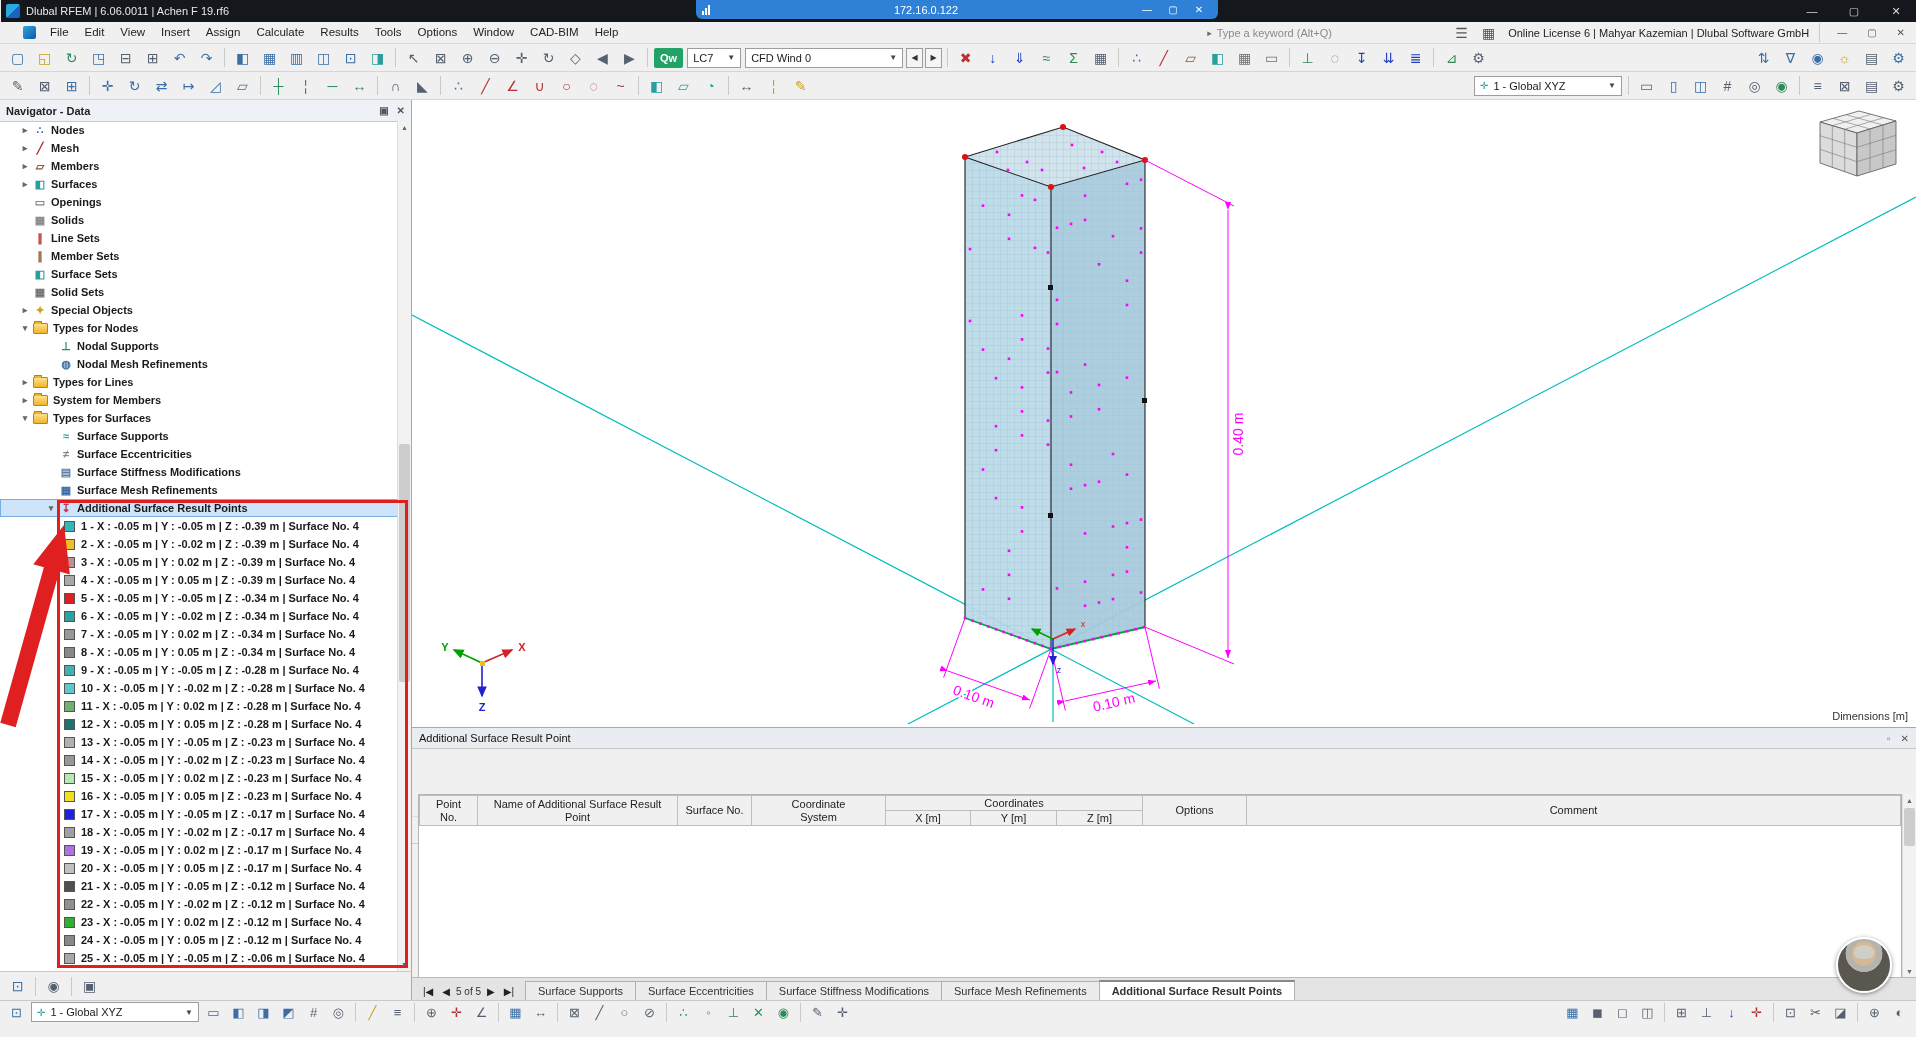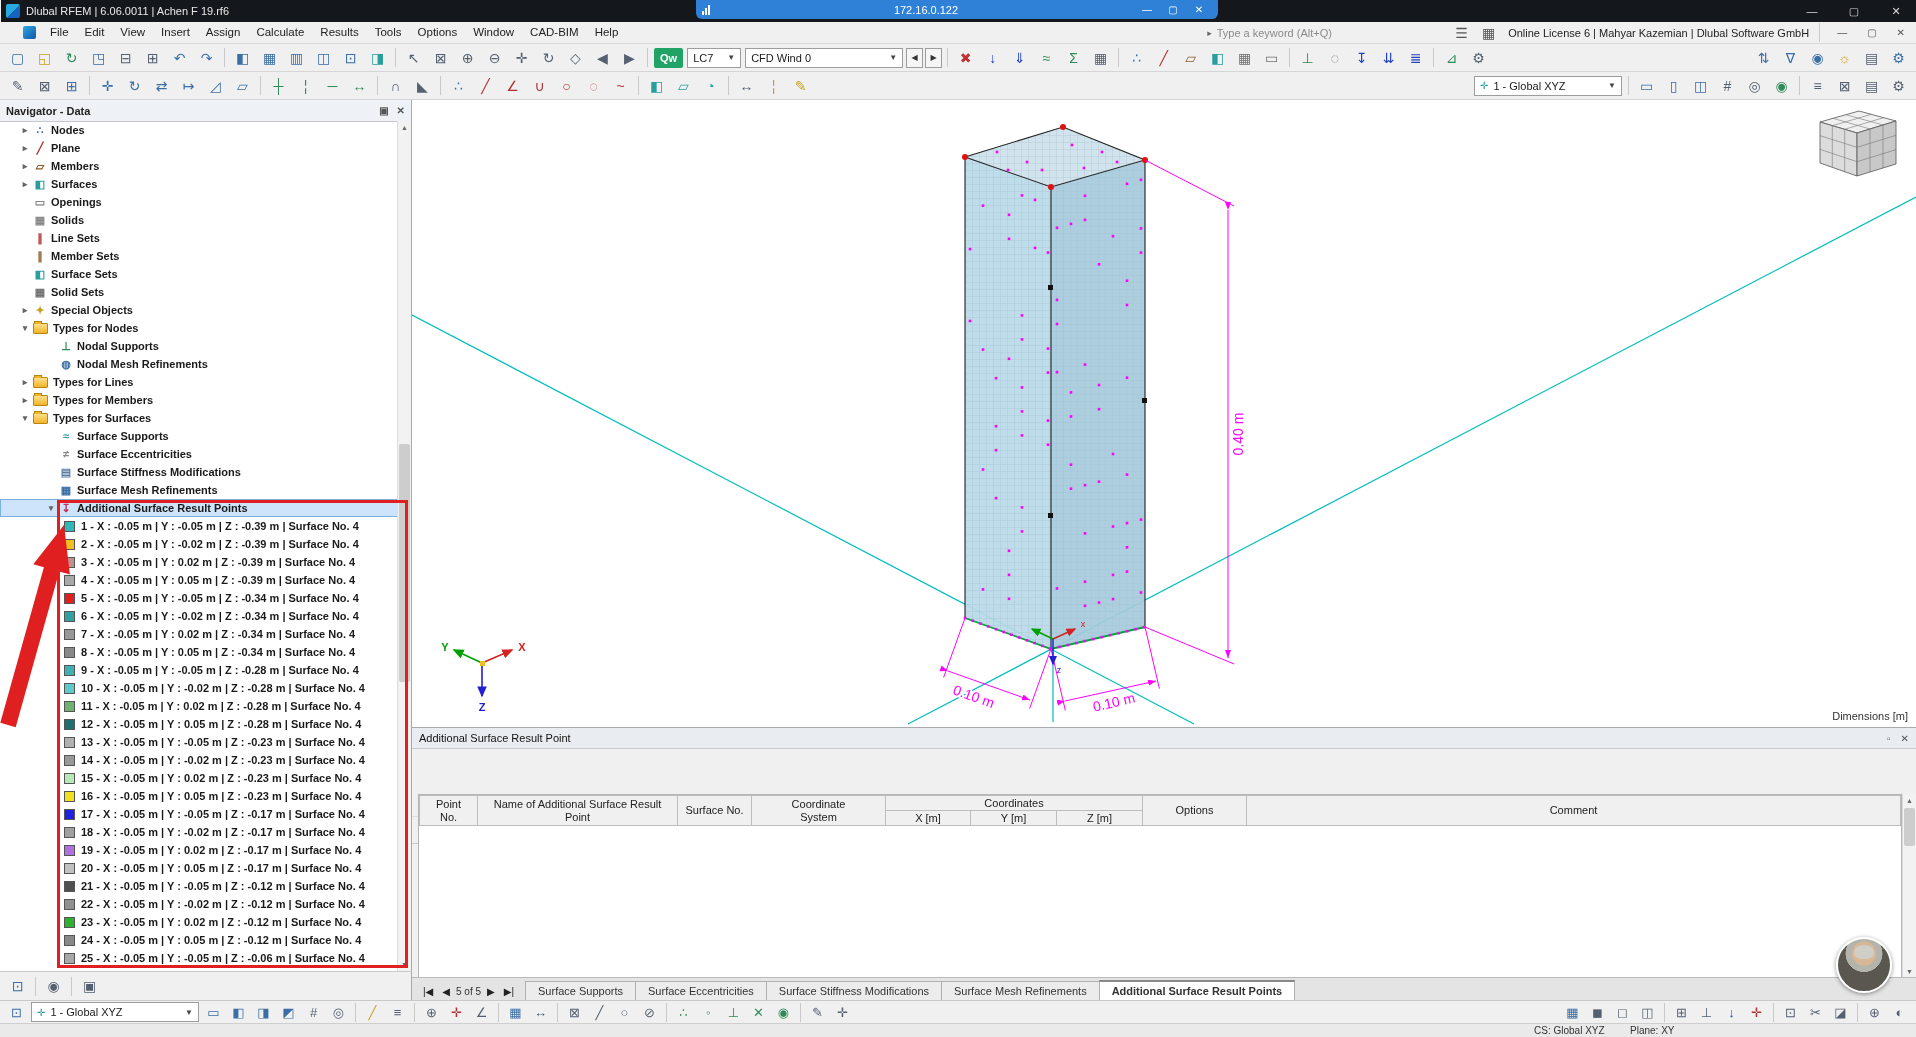--- a/index.html
+++ b/index.html
@@ -317,21 +317,21 @@
     </div>
     <div id="tree">
         <div class="trow" style="padding-left: 18px;">
           <span class="chev">▸</span>
           <span class="ticon" style="color: rgb(58, 110, 165);">∴</span>
           <span class="tlabel">Nodes</span>
         </div>
         <div class="trow" style="padding-left: 18px;">
           <span class="chev">▸</span>
           <span class="ticon" style="color: rgb(176, 48, 48);">╱</span>
-          <span class="tlabel">Plane</span>
+          <span class="tlabel">Mesh</span>
         </div>
         <div class="trow" style="padding-left: 18px;">
           <span class="chev">▸</span>
           <span class="ticon" style="color: rgb(138, 90, 42);">▱</span>
           <span class="tlabel">Members</span>
         </div>
         <div class="trow" style="padding-left: 18px;">
           <span class="chev">▸</span>
           <span class="ticon" style="color: rgb(42, 157, 157);">◧</span>
           <span class="tlabel">Surfaces</span>
@@ -387,21 +387,21 @@
           <span class="tlabel">Nodal Mesh Refinements</span>
         </div>
         <div class="trow" style="padding-left: 18px;">
           <span class="chev">▸</span>
           <span class="folder"></span>
           <span class="tlabel">Types for Lines</span>
         </div>
         <div class="trow" style="padding-left: 18px;">
           <span class="chev">▸</span>
           <span class="folder"></span>
-          <span class="tlabel">Types for Members</span>
+          <span class="tlabel">System for Members</span>
         </div>
         <div class="trow" style="padding-left: 18px;">
           <span class="chev">▾</span>
           <span class="folder"></span>
           <span class="tlabel">Types for Surfaces</span>
         </div>
         <div class="trow" style="padding-left: 44px;">
           <span class="chev"></span>
           <span class="ticon" style="color: rgb(42, 157, 157);">≈</span>
           <span class="tlabel">Surface Supports</span>
@@ -917,24 +917,20 @@
         <span class="sep"></span>
         <span class="tbi" style="color: rgb(85, 96, 112);">⊡</span>
         <span class="tbi" style="color: rgb(85, 96, 112);">✂</span>
         <span class="tbi" style="color: rgb(85, 96, 112);">◪</span>
         <span class="sep"></span>
         <span class="tbi" style="color: rgb(85, 96, 112);">⊕</span>
         <span class="tbi" style="color: rgb(85, 96, 112);">◐</span>
       </span>
   </div>
 
-  <div id="statusbar">
-    <span style="left:1534px">CS: Global XYZ</span>
-    <span style="left:1630px">Plane: XY</span>
-  </div>
 
   <div id="redbox"></div>
   <svg id="redarrow" viewBox="0 0 80 230">
     <polygon points="15.7,222.2 59.3,66.5 69.9,69.4 64,20 33.3,59.2 43.9,62.2 0.3,217.8" fill="#e02020"></polygon>
   </svg>
 
   <div id="avatar"></div>
 
 </div>
 

